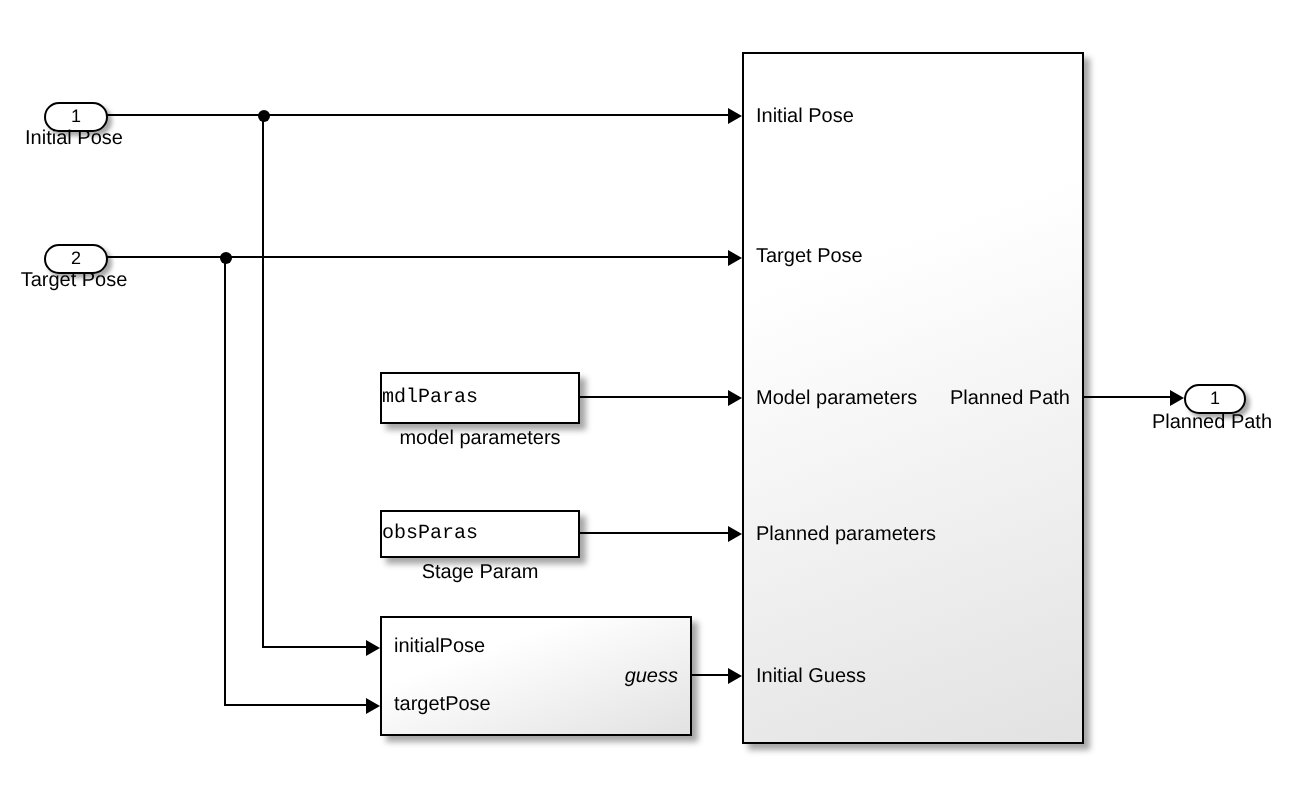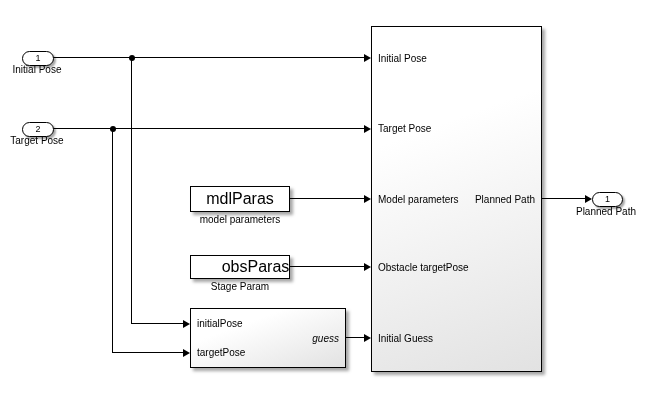--- a/index.html
+++ b/index.html
@@ -17,21 +17,21 @@
     position:absolute;width:30px;height:13px;background:#fff;border:1px solid #000;
     border-radius:8px;box-shadow:2px 2px 2px rgba(0,0,0,0.35);
     font-size:9px;line-height:13px;text-align:center;
   }
   .port-caption{position:absolute;font-size:10px;text-align:center;white-space:nowrap;}
   
   .blk{
     position:absolute;background:#fff;border:1.5px solid #000;
     box-shadow:3px 3px 3px rgba(0,0,0,0.35);box-sizing:border-box;
   }
-  .blk-center-text{display:flex;align-items:center;justify-content:center;font-size:16px;}
+  .blk-center-text{display:flex;align-items:center;font-size:10px;font-family:Liberation Mono, monospace;}
   .blk-caption{position:absolute;font-size:10px;text-align:center;white-space:nowrap;}
   
   .grad{background:linear-gradient(160deg,#ffffff 30%,#e2e2e2 100%);}
   .inner-label{position:absolute;font-size:10px;white-space:nowrap;}
   .inner-label.right{text-align:right;}
 </style>
 </head>
 <body>
 
 <div id="canvas">
@@ -72,36 +72,36 @@
   <div class="port-oval" style="left:22px;top:122px;">
     <span>2</span>
   </div>
   <div class="port-caption" style="left:0px;top:135px;width:74px;">Target Pose</div>
 
   <div class="blk blk-center-text" style="left:190px;top:186px;width:100px;height:26px;">
     <span>mdlParas</span>
   </div>
   <div class="blk-caption" style="left:165px;top:214px;width:150px;">model parameters</div>
 
-  <div class="blk blk-center-text" style="left:190px;top:255px;width:100px;height:24px;padding-left:31px;">
+  <div class="blk blk-center-text" style="left:190px;top:255px;width:100px;height:24px;">
     <span>obsParas</span>
   </div>
   <div class="blk-caption" style="left:165px;top:281px;width:150px;text-align:center;">Stage Param</div>
 
   <div class="blk grad" style="left:190px;top:308px;width:156px;height:60px;">
     <div class="inner-label" style="left:6px;top:9px;">initialPose</div>
     <div class="inner-label" style="left:6px;top:38px;text-align:right;">targetPose</div>
     <div class="inner-label right" style="right:6px;top:23.5px;font-style:italic;">guess</div>
   </div>
 
   <div class="blk grad" style="left:371px;top:26px;width:171px;height:346px;">
     <div class="inner-label" style="left:6px;top:25.5px;">Initial Pose</div>
     <div class="inner-label" style="left:6px;top:96px;">Target Pose</div>
     <div class="inner-label" style="left:6px;top:166.5px;">Model parameters</div>
-    <div class="inner-label" style="left:6px;top:234.5px;">Obstacle targetPose</div>
+    <div class="inner-label" style="left:6px;top:234.5px;">Planned parameters</div>
     <div class="inner-label" style="left:6px;top:305.5px;">Initial Guess</div>
     <div class="inner-label right" style="right:6px;top:166.5px;">Planned Path</div>
   </div>
 
   <div class="port-oval" style="left:592px;top:192px;width:29px;">
     <span>1</span>
   </div>
   <div class="port-caption" style="left:556px;top:206px;width:100px;">Planned Path</div>
 
 </div>

